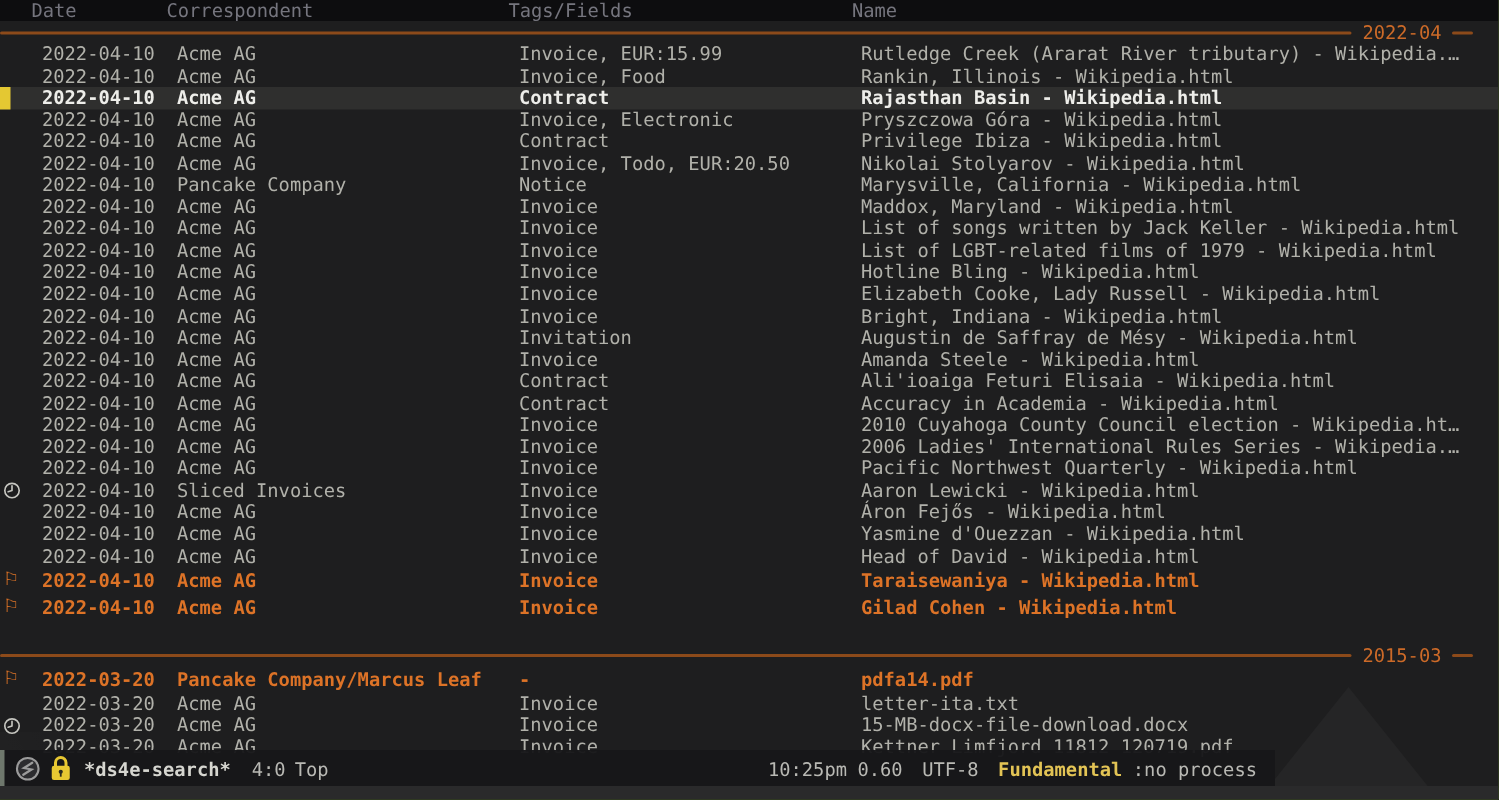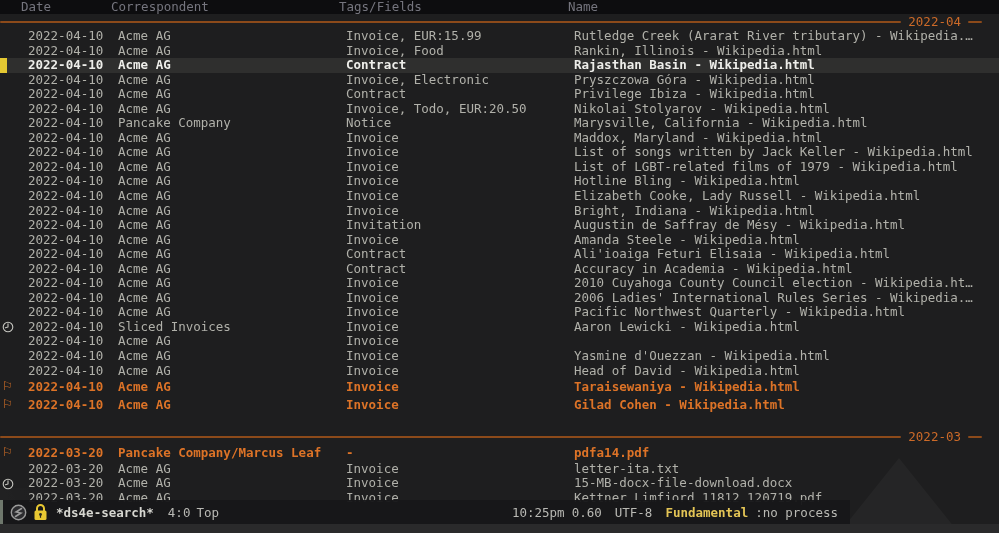--- a/index.html
+++ b/index.html
@@ -85,29 +85,29 @@
         <div class="row"><span class="c-date">2022-04-10</span><span class="c-corr">Acme AG</span><span class="c-tags">Invoice</span><span class="c-name">Amanda Steele - Wikipedia.html</span></div>
         <div class="row"><span class="c-date">2022-04-10</span><span class="c-corr">Acme AG</span><span class="c-tags">Contract</span><span class="c-name">Ali'ioaiga Feturi Elisaia - Wikipedia.html</span></div>
         <div class="row"><span class="c-date">2022-04-10</span><span class="c-corr">Acme AG</span><span class="c-tags">Contract</span><span class="c-name">Accuracy in Academia - Wikipedia.html</span></div>
         <div class="row"><span class="c-date">2022-04-10</span><span class="c-corr">Acme AG</span><span class="c-tags">Invoice</span><span class="c-name">2010 Cuyahoga County Council election - Wikipedia.ht…</span></div>
         <div class="row"><span class="c-date">2022-04-10</span><span class="c-corr">Acme AG</span><span class="c-tags">Invoice</span><span class="c-name">2006 Ladies' International Rules Series - Wikipedia.…</span></div>
         <div class="row"><span class="c-date">2022-04-10</span><span class="c-corr">Acme AG</span><span class="c-tags">Invoice</span><span class="c-name">Pacific Northwest Quarterly - Wikipedia.html</span></div>
         <div class="row"><span class="c-icon"><svg class="clock-svg" width="12" height="12" viewBox="0 0 12 12">
               <circle cx="6" cy="6" r="4.8" fill="none" stroke="#c6c6c0" stroke-width="1.1"></circle>
               <path d="M6 6 L6 2.8 M6 6 L3.4 6.8" fill="none" stroke="#c6c6c0" stroke-width="1.1" stroke-linecap="round"></path>
             </svg></span><span class="c-date">2022-04-10</span><span class="c-corr">Sliced Invoices</span><span class="c-tags">Invoice</span><span class="c-name">Aaron Lewicki - Wikipedia.html</span></div>
-        <div class="row"><span class="c-date">2022-04-10</span><span class="c-corr">Acme AG</span><span class="c-tags">Invoice</span></div>
+        <div class="row"><span class="c-date">2022-04-10</span><span class="c-corr">Acme AG</span><span class="c-tags">Invoice</span><span class="c-name">Áron Fejős - Wikipedia.html</span></div>
         <div class="row"><span class="c-date">2022-04-10</span><span class="c-corr">Acme AG</span><span class="c-tags">Invoice</span><span class="c-name">Yasmine d'Ouezzan - Wikipedia.html</span></div>
         <div class="row"><span class="c-date">2022-04-10</span><span class="c-corr">Acme AG</span><span class="c-tags">Invoice</span><span class="c-name">Head of David - Wikipedia.html</span></div>
         <div class="row flagged"><span class="c-icon flag-glyph">⚐</span><span class="c-date">2022-04-10</span><span class="c-corr">Acme AG</span><span class="c-tags">Invoice</span><span class="c-name">Taraisewaniya - Wikipedia.html</span></div>
         <div class="row flagged"><span class="c-icon flag-glyph">⚐</span><span class="c-date">2022-04-10</span><span class="c-corr">Acme AG</span><span class="c-tags">Invoice</span><span class="c-name">Gilad Cohen - Wikipedia.html</span></div>
         <div class="spacer"></div>
         <div class="sep">
           <div class="line"></div>
-          <span class="label">2022-03</span>
+          <span class="label">2015-03</span>
           <div class="tail"></div>
         </div>
         <div class="row flagged"><span class="c-icon flag-glyph">⚐</span><span class="c-date">2022-03-20</span><span class="c-corr">Pancake Company/Marcus Leaf</span><span class="c-tags">-</span><span class="c-name">pdfa14.pdf</span></div>
         <div class="row"><span class="c-date">2022-03-20</span><span class="c-corr">Acme AG</span><span class="c-tags">Invoice</span><span class="c-name">letter-ita.txt</span></div>
         <div class="row"><span class="c-icon"><svg class="clock-svg" width="12" height="12" viewBox="0 0 12 12">
               <circle cx="6" cy="6" r="4.8" fill="none" stroke="#c6c6c0" stroke-width="1.1"></circle>
               <path d="M6 6 L6 2.8 M6 6 L3.4 6.8" fill="none" stroke="#c6c6c0" stroke-width="1.1" stroke-linecap="round"></path>
             </svg></span><span class="c-date">2022-03-20</span><span class="c-corr">Acme AG</span><span class="c-tags">Invoice</span><span class="c-name">15-MB-docx-file-download.docx</span></div>
         <div class="row"><span class="c-date">2022-03-20</span><span class="c-corr">Acme AG</span><span class="c-tags">Invoice</span><span class="c-name">Kettner Limfjord 11812 120719.pdf</span></div>
       </div>

